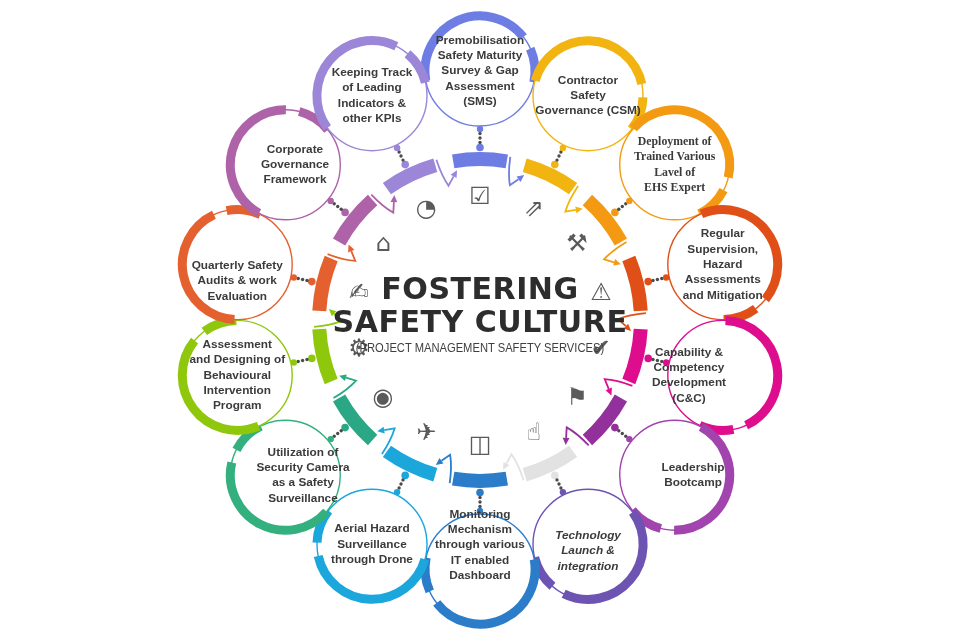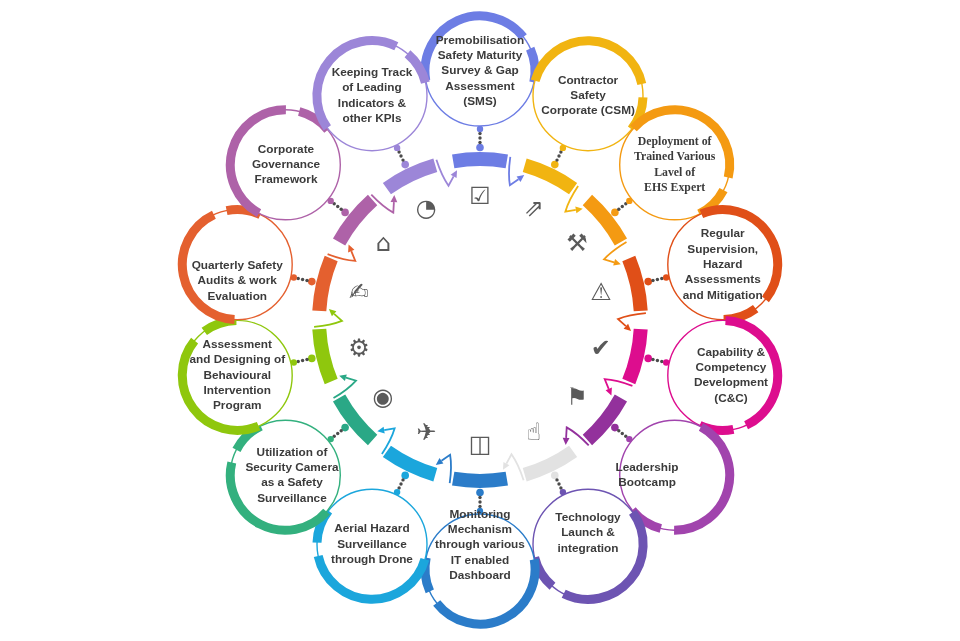--- a/index.html
+++ b/index.html
@@ -195,74 +195,79 @@
 
   <div id="nodes-layer">
       <div class="node-label" style="left: 422px; top: 17px; width: 116px; height: 108px;">Premobilisation
 Safety Maturity
 Survey &amp; Gap
 Assessment
 (SMS)</div>
       <div class="seg-icon" style="left: 462px; top: 178px;">☑</div>
       <div class="node-label" style="left: 530.037px; top: 41.6588px; width: 116px; height: 108px;">Contractor
 Safety
-Corporate (CSM)</div>
+Governance (CSM)</div>
       <div class="seg-icon" style="left: 515.802px; top: 190.28px;">⇗</div>
       <div class="node-label" style="left: 616.676px; top: 110.751px; width: 116px; height: 108px; font-family: Liberation Serif, serif;">Deployment of
 Trained Various
 Lavel of
 EHS Expert</div>
       <div class="seg-icon" style="left: 558.947px; top: 224.687px;">⚒</div>
       <div class="node-label" style="left: 664.757px; top: 210.592px; width: 116px; height: 108px; text-align: center;">Regular
 Supervision,
 Hazard
 Assessments
 and Mitigation</div>
       <div class="seg-icon" style="left: 582.891px; top: 274.407px;">⚠</div>
-      <div class="node-label" style="left: 673px; top: 321.408px; width: 116px; height: 108px;">Capability &amp;
+      <div class="node-label" style="left: 631px; top: 321.408px; width: 116px; height: 108px;">Capability &amp;
 Competency
 Development
 (C&amp;C)</div>
       <div class="seg-icon" style="left: 582.891px; top: 329.593px;">✔</div>
-      <div class="node-label" style="left: 589px; top: 421.249px; width: 116px; height: 108px;">Leadership
+      <div class="node-label" style="left: 635px; top: 421.249px; width: 116px; height: 108px;">Leadership
 Bootcamp</div>
       <div class="seg-icon" style="left: 558.947px; top: 379.313px;">⚑</div>
-      <div class="node-label" style="left: 530.037px; top: 479px; width: 116px; height: 108px;">Technology
+      <div class="node-label" style="left: 530.037px; top: 497px; width: 116px; height: 108px; font-style: italic;">Technology
 Launch &amp;
 integration</div>
       <div class="seg-icon" style="left: 515.802px; top: 413.72px;">☝</div>
       <div class="node-label" style="left: 422px; top: 491px; width: 116px; height: 108px;">Monitoring
 Mechanism
 through various
 IT enabled
 Dashboard</div>
       <div class="seg-icon" style="left: 462px; top: 426px;">◫</div>
       <div class="node-label" style="left: 313.963px; top: 490.341px; width: 116px; height: 108px;">Aerial Hazard
 Surveillance
 through Drone</div>
       <div class="seg-icon" style="left: 408.198px; top: 413.72px;">✈</div>
-      <div class="node-label" style="left: 234px; top: 421.249px; width: 116px; height: 108px;">Utilization of
+      <div class="node-label" style="left: 245px; top: 421.249px; width: 116px; height: 108px;">Utilization of
 Security Camera
 as a Safety
 Surveillance</div>
       <div class="seg-icon" style="left: 365.053px; top: 379.313px;">◉</div>
       <div class="node-label" style="left: 179.243px; top: 321.408px; width: 116px; height: 108px;">Assessment
 and Designing of
 Behavioural
 Intervention
 Program</div>
       <div class="seg-icon" style="left: 341.109px; top: 329.593px;">⚙</div>
       <div class="node-label" style="left: 179.243px; top: 227px; width: 116px; height: 108px;">Quarterly Safety
 Audits &amp; work
 Evaluation</div>
       <div class="seg-icon" style="left: 341.109px; top: 274.407px;">✍</div>
-      <div class="node-label" style="left: 228px; top: 110.751px; width: 116px; height: 108px;">Corporate
+      <div class="node-label" style="left: 237px; top: 110.751px; width: 116px; height: 108px;">Corporate
 Governance
 Framework</div>
       <div class="seg-icon" style="left: 365.053px; top: 224.687px;">⌂</div>
       <div class="node-label" style="left: 313.963px; top: 41.6588px; width: 116px; height: 108px;">Keeping Track
 of Leading
 Indicators &amp;
 other KPIs</div>
       <div class="seg-icon" style="left: 408.198px; top: 190.28px;">◔</div>
     </div>
 
+  <div id="center-text">
+    <div class="title-line">FOSTERING</div>
+    <div class="title-line">SAFETY CULTURE</div>
+    <div id="subtitle">(PROJECT MANAGEMENT SAFETY SERVICES)</div>
+  </div>
 </div>
 
 </body></html>

